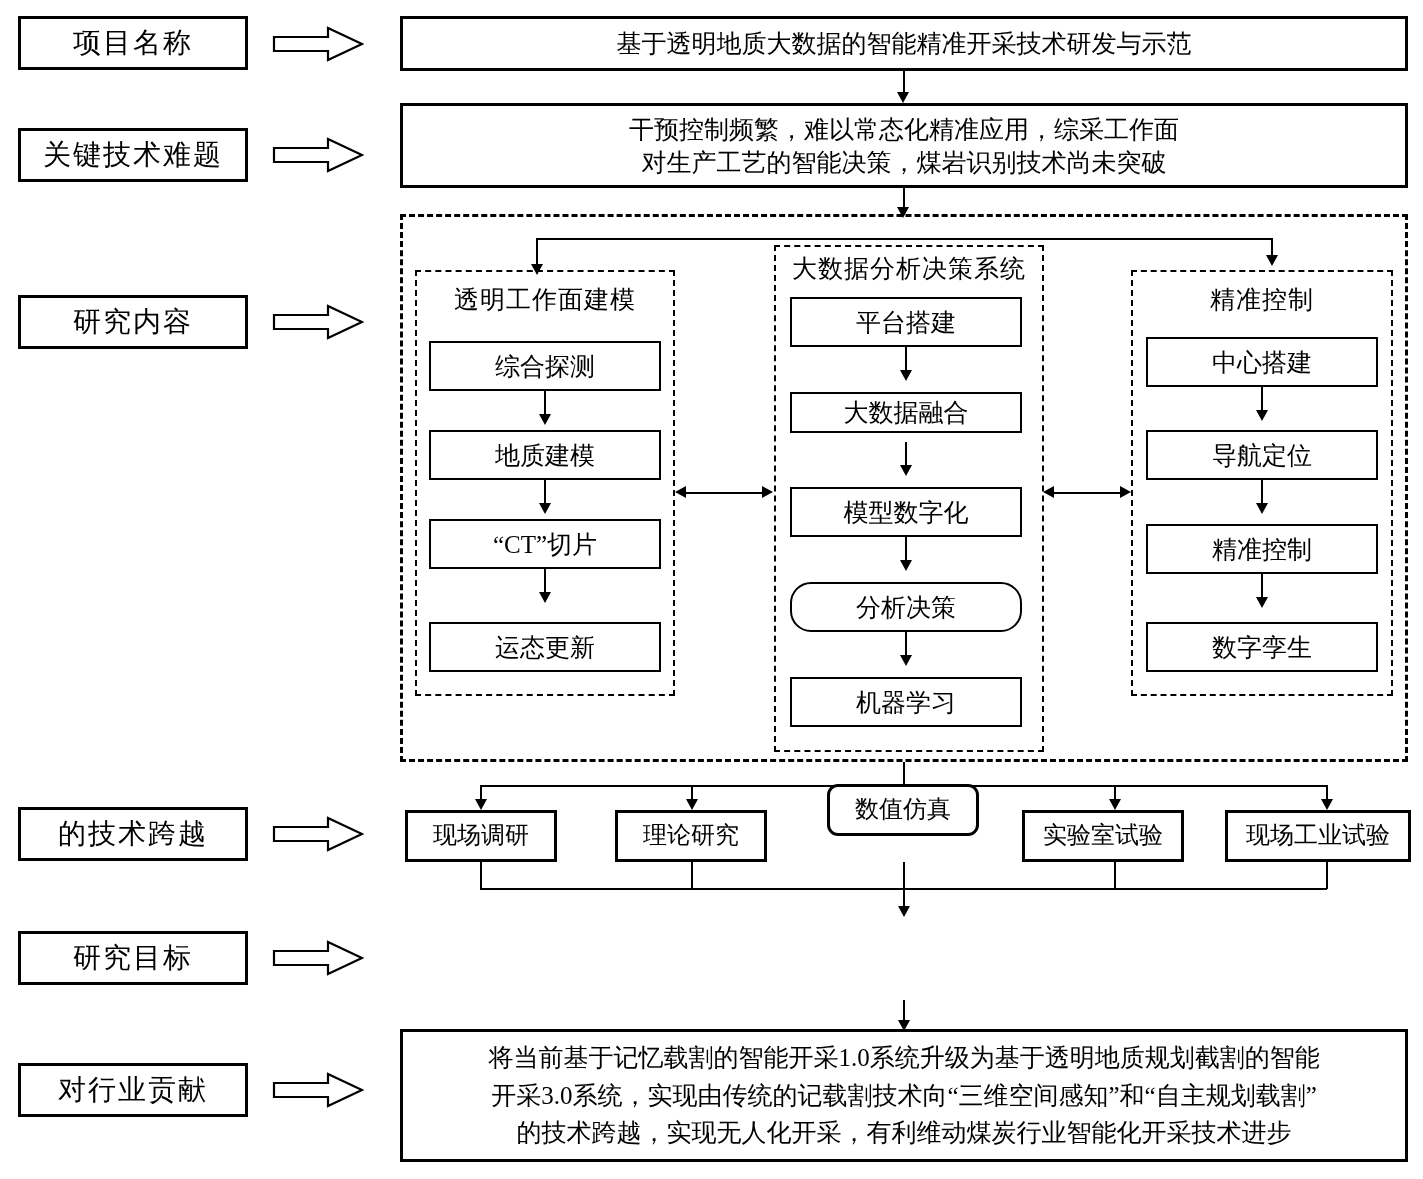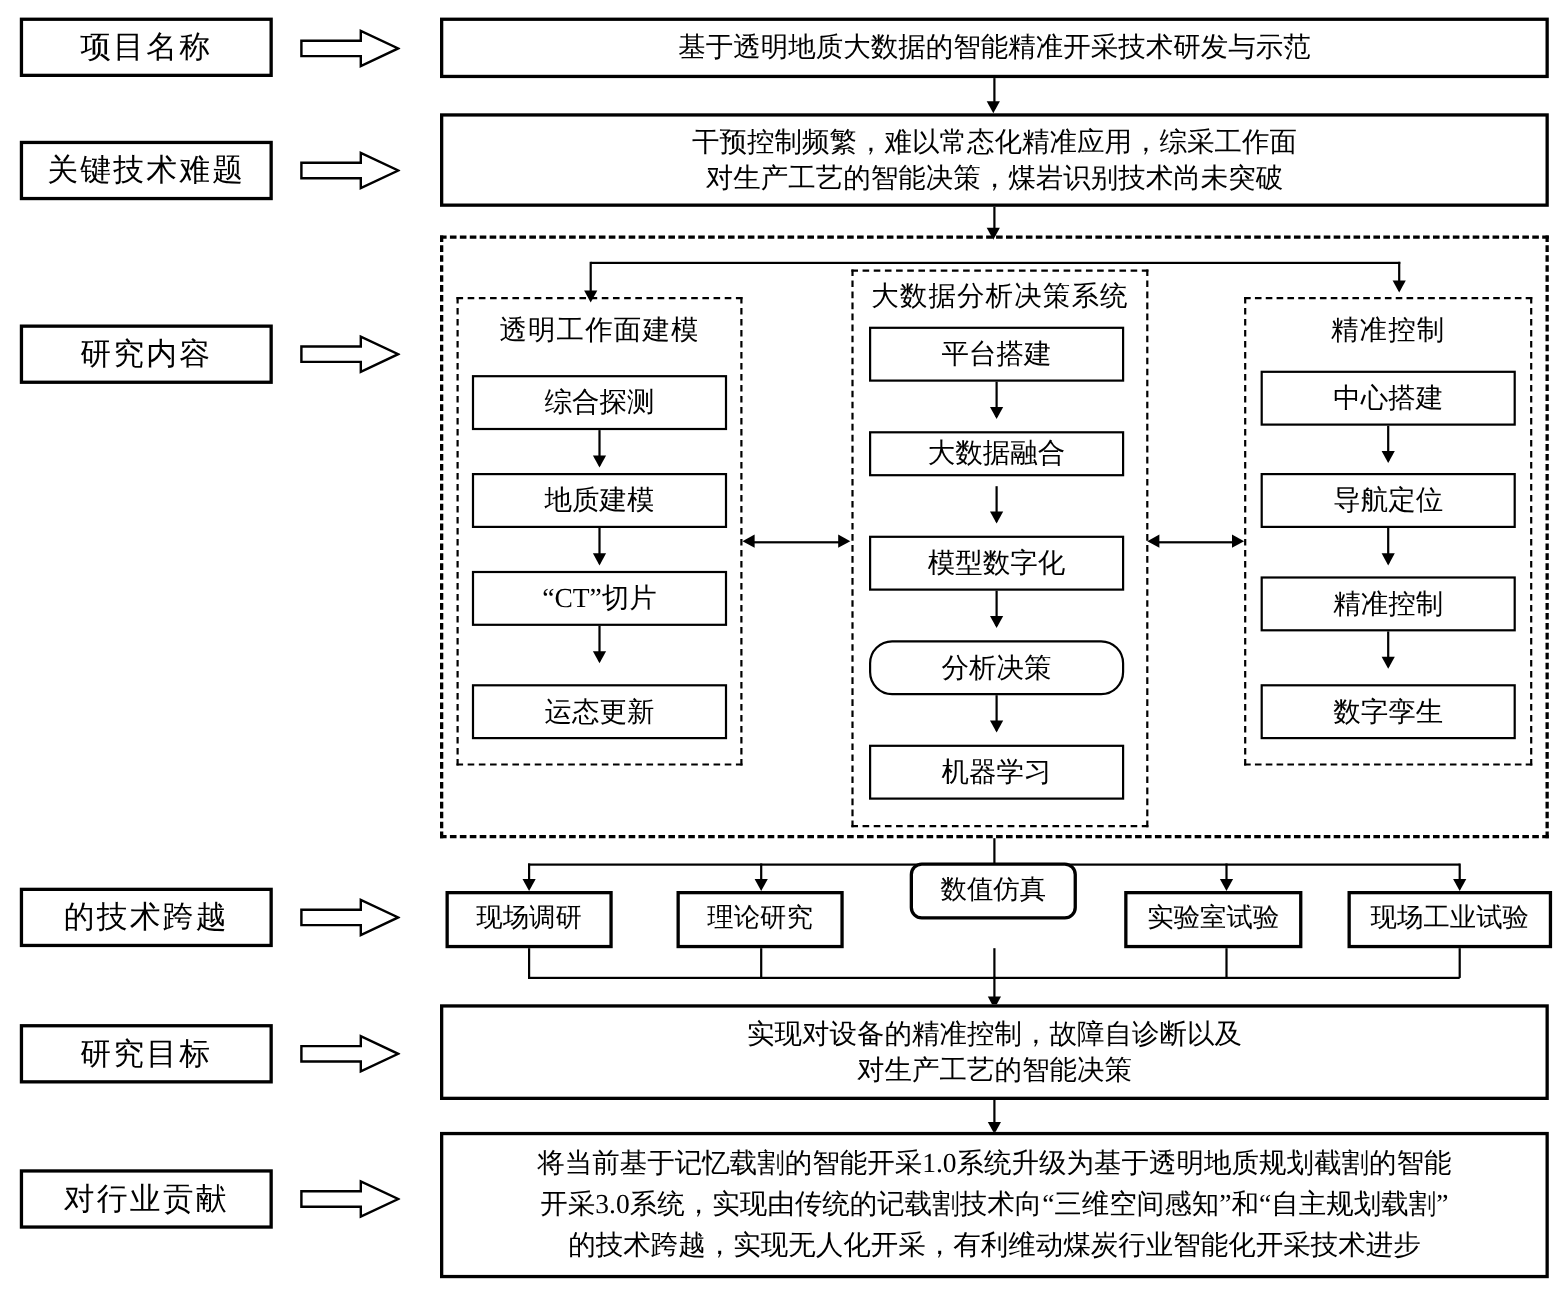--- a/index.html
+++ b/index.html
@@ -300,24 +300,20 @@
 
   <div class="ln-v" style="left:480px; top:862px; height:27px;"></div>
   <div class="ln-v" style="left:691px; top:862px; height:27px;"></div>
   <div class="ln-v" style="left:903px; top:862px; height:27px;"></div>
   <div class="ln-v" style="left:1114px; top:862px; height:27px;"></div>
   <div class="ln-v" style="left:1326px; top:862px; height:27px;"></div>
   <div class="ln-h" style="left:480px; top:888px; width:847px;"></div>
   <div class="ln-v" style="left:903px; top:888px; height:25px;"></div>
   <div class="ah-down" style="left:898px; top:906px;"></div>
 
-  <div class="sbox abs t-para" style="left:400px; top:913px; width:1008px; height:87px; flex-direction:column;">
-    <span>实现对设备的精准控制，故障自诊断以及</span>
-    <span>对生产工艺的智能决策</span>
-  </div>
 
   <div class="ln-v" style="left:903px; top:1000px; height:27px;"></div>
   <div class="ah-down" style="left:898px; top:1020px;"></div>
 
   <div class="sbox abs t-para" style="left:400px; top:1029px; width:1008px; height:133px; flex-direction:column; line-height:1.5;">
     <span>将当前基于记忆载割的智能开采1.0系统升级为基于透明地质规划截割的智能</span>
     <span>开采3.0系统，实现由传统的记载割技术向“三维空间感知”和“自主规划载割”</span>
     <span>的技术跨越，实现无人化开采，有利维动煤炭行业智能化开采技术进步</span>
   </div>
 

